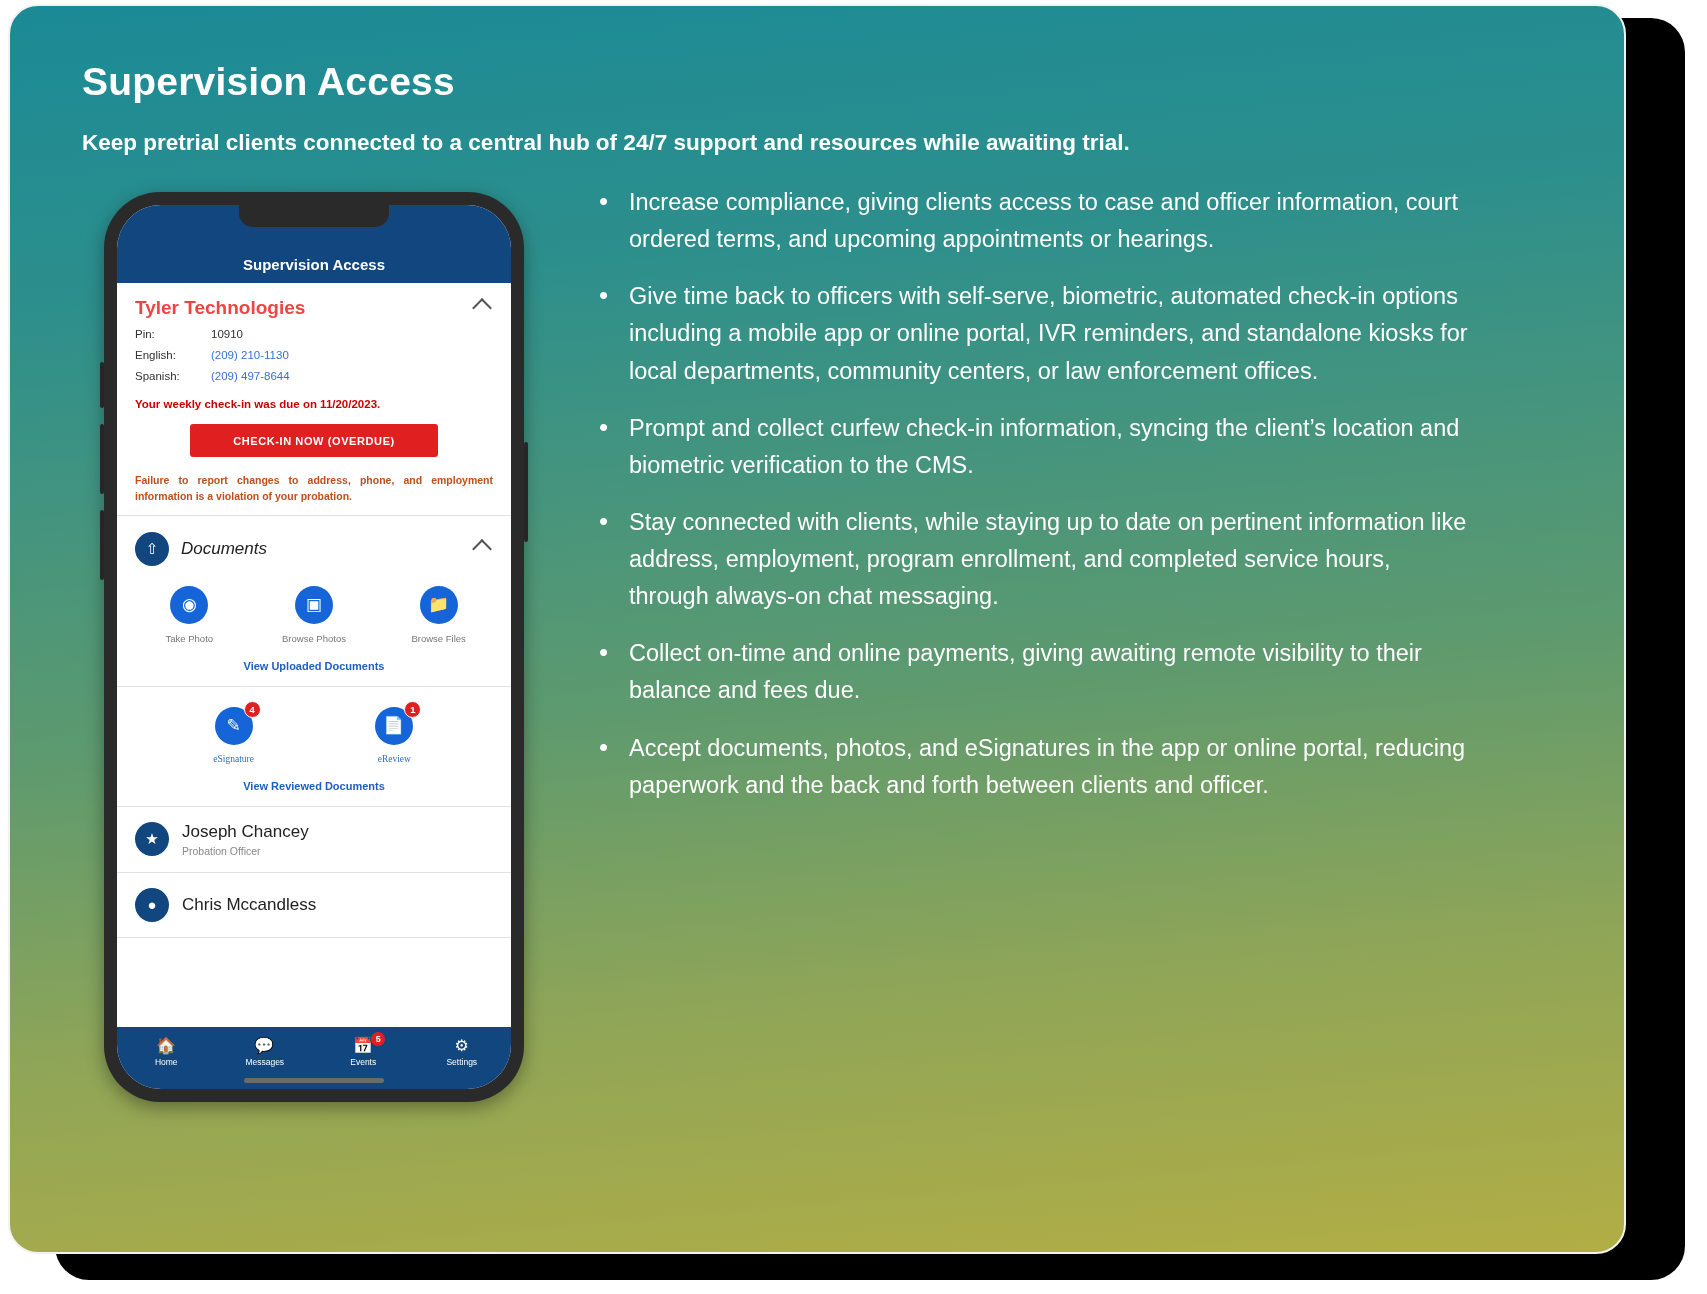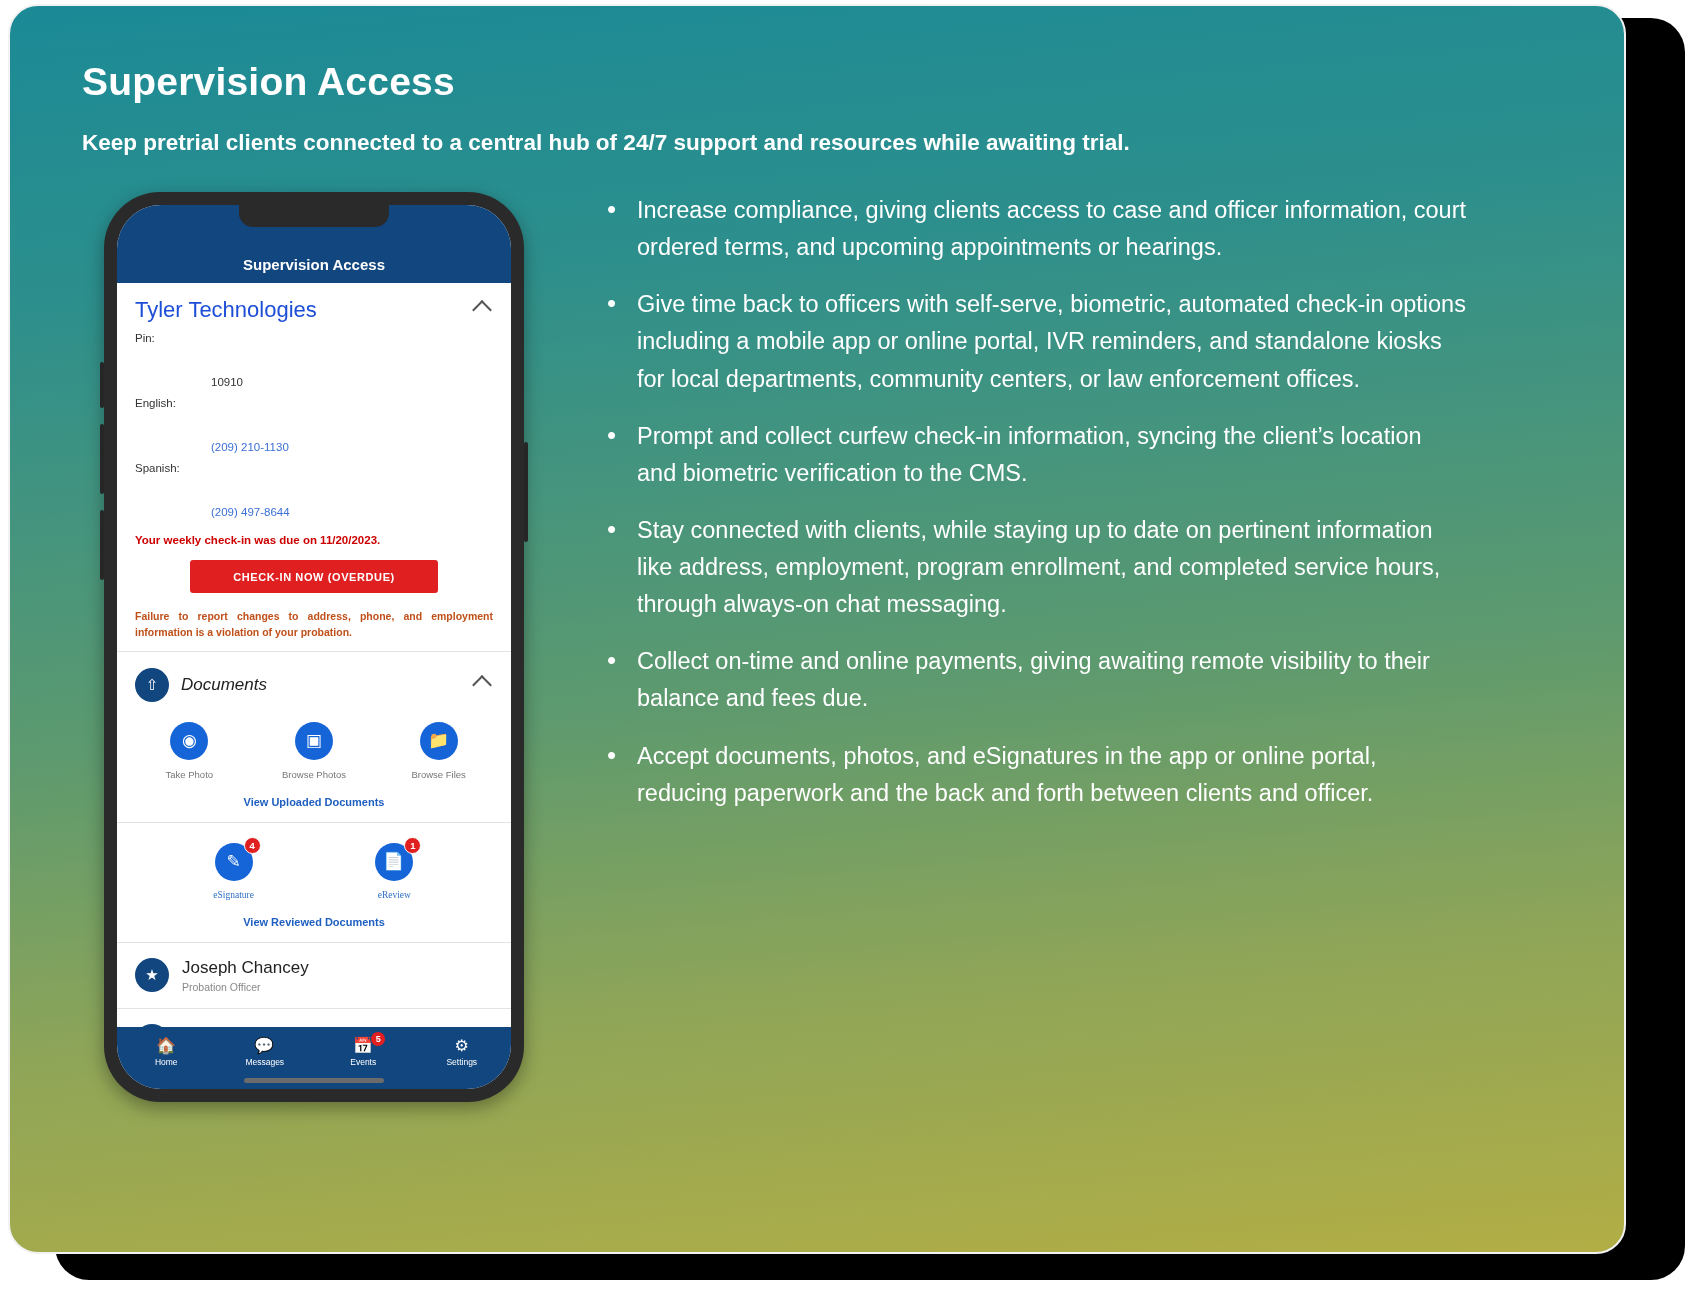--- a/index.html
+++ b/index.html
@@ -133,31 +133,31 @@
   }
   .sec {
     padding: 14px 18px 10px 18px;
     border-bottom: 1px solid #e3e3e3;
   }
   .sec-head {
     display: flex;
     align-items: center;
     justify-content: space-between;
   }
-  .org-name { font-size: 22px; color: #1d4ed8; font-weight: normal; }
+  .org-name { font-size: 19px; color: #ef4444; font-weight: bold; }
   .chev {
     width: 14px; height: 14px;
     border-left: 2px solid #555;
     border-top: 2px solid #555;
     transform: rotate(45deg);
     margin-right: 4px;
   }
   .kv { display: flex; margin-top: 9px; font-size: 11.5px; }
   .kv .k { width: 76px; color: #333; }
-  .kv .v { color: #3b6fd4; margin-top: 44px; }
+  .kv .v { color: #3b6fd4; }
   .kv .v.plain { color: #333; }
   .warn-line {
     margin-top: 16px;
     color: #cc0000;
     font-size: 11.5px;
     font-weight: bold;
   }
   .checkin-btn {
     margin: 14px auto 0 auto;
     display: block;
@@ -285,21 +285,21 @@
   }
   
   .bullets {
     flex: 1;
     padding-top: 0px;
     padding-left: 58px;
     padding-right: 90px;
   }
   ul.blist {
     list-style: none;
-    margin: 8px; padding: 0;
+    margin: 0; padding: 0;
   }
   ul.blist li {
     position: relative;
     color: #ffffff;
     font-size: 23.5px;
     line-height: 1.58;
     margin-bottom: 20px;
     padding-left: 34px;
   }
   ul.blist li::before {

